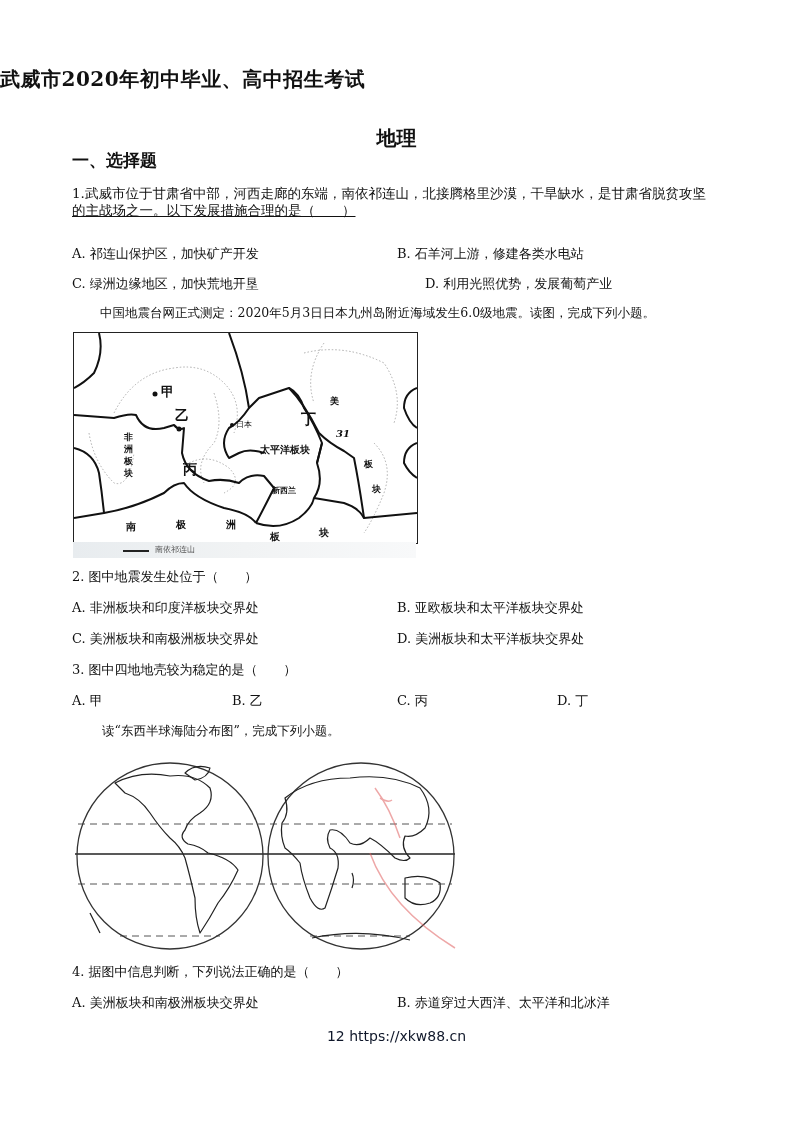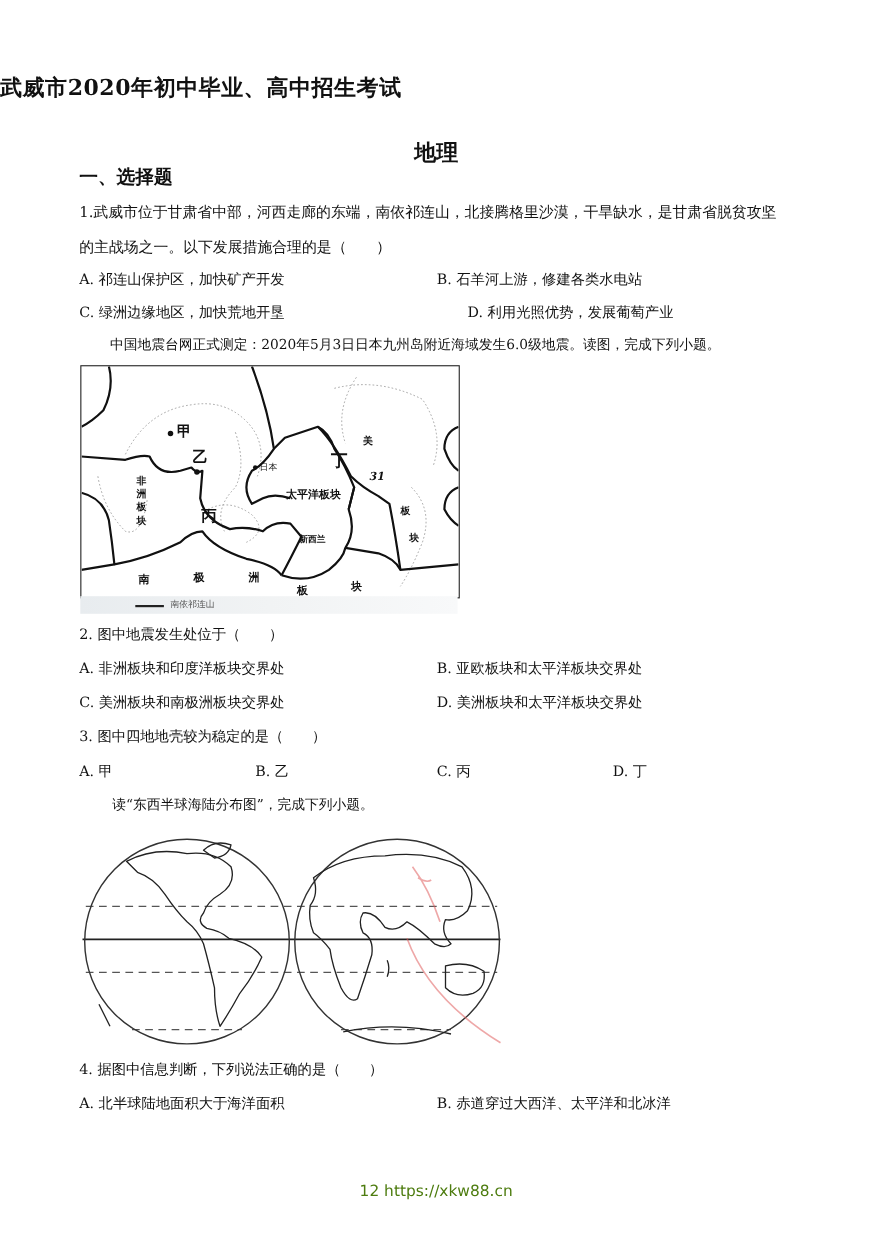--- a/index.html
+++ b/index.html
@@ -16,23 +16,23 @@
   .subtitle {
     left: 0; width: 793px; top: 111px; text-align: center;
     font-size: 20px; font-weight: bold; margin-top: 14px;
   }
   .section {
     left: 72px; top: 149px; font-size: 17px; font-weight: bold;
   }
   .para { font-size: 13.5px; line-height: 20px; white-space: nowrap; }
   .opt { font-size: 13px; white-space: nowrap; }
   .footer {
-    left: 0; width: 793px; top: 1075px; text-align: center;
+    left: 0; width: 793px; top: 1028px; text-align: center;
     font-family: "DejaVu Sans", "Liberation Sans", sans-serif;
-    font-size: 14px; color: #4d7c0f;
+    font-size: 14px; color: #0f172a;
   }
   .map-box {
     left: 73px; top: 332px; width: 343px; height: 210px;
     border: 1.5px solid #222; background: #fff; overflow: hidden;
   }
   .map-legend {
     left: 73px; top: 542px; width: 343px; height: 16px;
     background: linear-gradient(90deg, #e8ecef 0%, #f1f3f4 50%, #f8f9fa 100%);
   }
   .legend-line { position: absolute; left: 50px; top: 8px; width: 26px; height: 2px; background: #222; }
@@ -40,21 +40,21 @@
   .globe-wrap { left: 70px; top: 758px; width: 390px; height: 195px; }
 </style>
 </head>
 <body>
 
 <div class="abs title">武威市2020年初中毕业、高中招生考试</div>
 <div class="abs subtitle">地理</div>
 <div class="abs section">一、选择题</div>
 
 <div class="abs para" style="left:72px; top:183px;">1.武威市位于甘肃省中部，河西走廊的东端，南依祁连山，北接腾格里沙漠，干旱缺水，是甘肃省脱贫攻坚</div>
-<div class="abs para" style="left:72px; top:215px;">的主战场之一。以下发展措施合理的是（　　）</div>
+<div class="abs para" style="left:72px; top:200px;text-decoration:underline;">的主战场之一。以下发展措施合理的是（　　）</div>
 <div class="abs opt" style="left:72px; top:245px;">A.  祁连山保护区，加快矿产开发</div>
 <div class="abs opt" style="left:397px; top:245px;">B.  石羊河上游，修建各类水电站</div>
 <div class="abs opt" style="left:72px; top:275px;">C.  绿洲边缘地区，加快荒地开垦</div>
 <div class="abs opt" style="left:397px; top:275px;margin-left:28px;">D.  利用光照优势，发展葡萄产业</div>
 
 <div class="abs opt" style="left:100px; top:305px; font-size:12.5px;">中国地震台网正式测定：2020年5月3日日本九州岛附近海域发生6.0级地震。读图，完成下列小题。</div>
 
 <div class="abs map-box">
   <svg width="343" height="210" viewBox="0 0 343 210">
 
@@ -157,19 +157,19 @@
 
     <g stroke="#e06060" stroke-width="1.5" fill="none" opacity="0.55">
       <path d="M300 95 Q320 150 385 190"></path>
       <path d="M305 30 Q320 50 330 80"></path>
       <path d="M310 40 Q318 45 322 42"></path>
     </g>
   </svg>
 </div>
 
 <div class="abs opt" style="left:72px; top:963px;">4.  据图中信息判断，下列说法正确的是（　　）</div>
-<div class="abs opt" style="left:72px; top:994px;">A.  北半球陆地面积大于海洋面积</div>
+<div class="abs opt" style="left:72px; top:994px;">A.  美洲板块和南极洲板块交界处</div>
 <div class="abs opt" style="left:397px; top:994px;">B.  赤道穿过大西洋、太平洋和北冰洋</div>
 
 <div class="abs footer">
   <span>12</span>
   <span>https://xkw88.cn</span>
 </div>
 
 </body></html>

